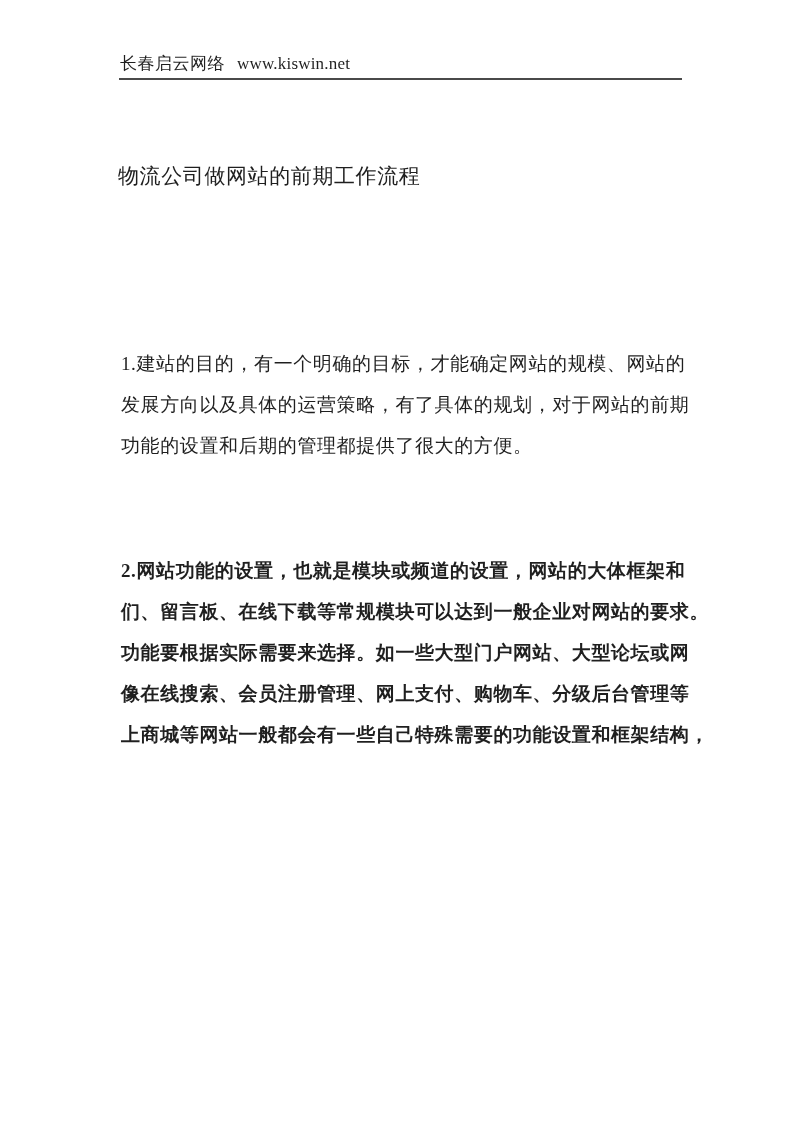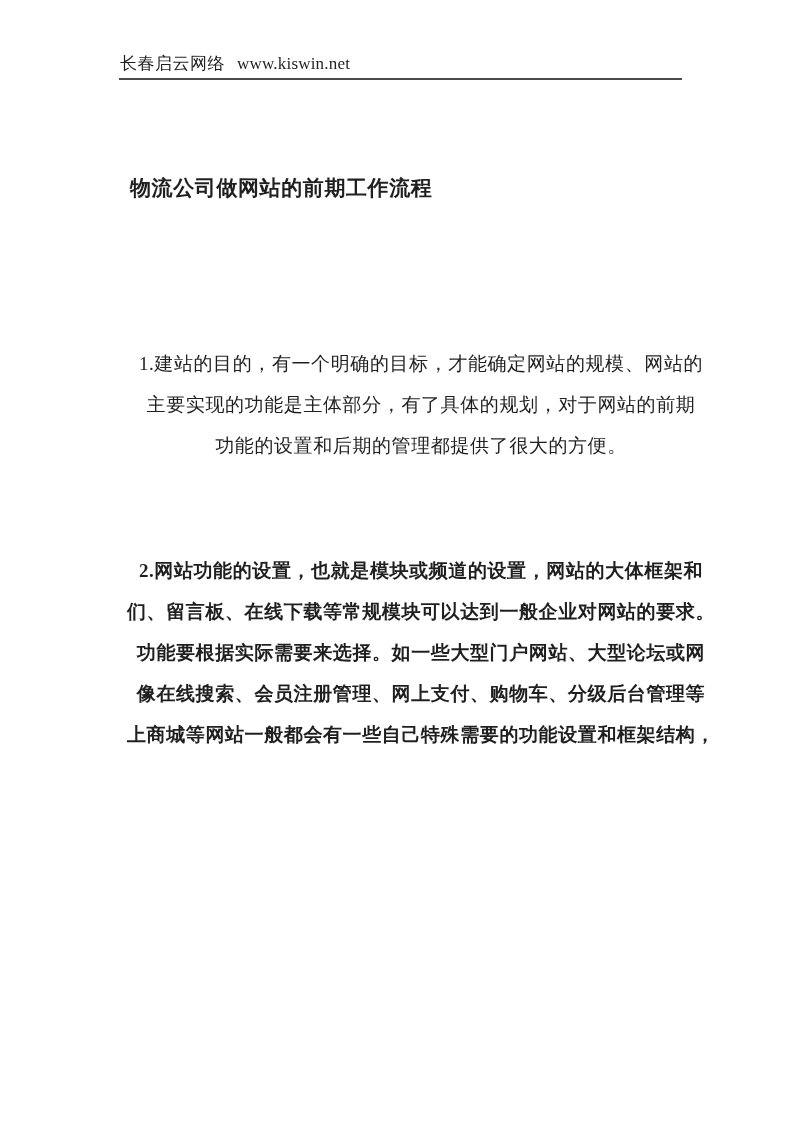--- a/index.html
+++ b/index.html
@@ -34,57 +34,56 @@
     top: 78px;
     left: 119px;
     width: 563px;
     height: 2px;
     background: #4a4a4a;
   }
   .doc-title {
     position: absolute;
     top: 162px;
     left: 118px;
-    margin: 12px;
+    margin: 0;
     font-size: 21px;
-    font-weight: bold;
+    font-weight: normal;
     letter-spacing: 0.6px;
     white-space: nowrap;
   }
   .paragraph {
     position: absolute;
     left: 121px;
     width: 600px;
     font-size: 19px;
     line-height: 41px;
     letter-spacing: 0.6px;
   }
   .paragraph-1 { top: 343px; }
   .paragraph-2 { top: 550px; font-weight: bold; }
   .paragraph .line {
     white-space: nowrap;
-    text-align: center;
   }
 </style>
 </head>
 <body>
 
 <div class="page">
 
   <div class="doc-header">
     <span class="company">长春启云网络</span><span class="site">www.kiswin.net</span>
   </div>
 
   <div class="header-rule"></div>
 
   <h1 class="doc-title">物流公司做网站的前期工作流程</h1>
 
   <div class="paragraph paragraph-1">
       <div class="line">1.建站的目的，有一个明确的目标，才能确定网站的规模、网站的</div>
-      <div class="line">主要实现的功能是主体部分，有了具体的规划，对于网站的前期</div>
+      <div class="line">发展方向以及具体的运营策略，有了具体的规划，对于网站的前期</div>
       <div class="line">功能的设置和后期的管理都提供了很大的方便。</div>
     </div>
 
   <div class="paragraph paragraph-2">
       <div class="line">2.网站功能的设置，也就是模块或频道的设置，网站的大体框架和</div>
       <div class="line">们、留言板、在线下载等常规模块可以达到一般企业对网站的要求。</div>
       <div class="line">功能要根据实际需要来选择。如一些大型门户网站、大型论坛或网</div>
       <div class="line">像在线搜索、会员注册管理、网上支付、购物车、分级后台管理等</div>
       <div class="line">上商城等网站一般都会有一些自己特殊需要的功能设置和框架结构，</div>
     </div>

